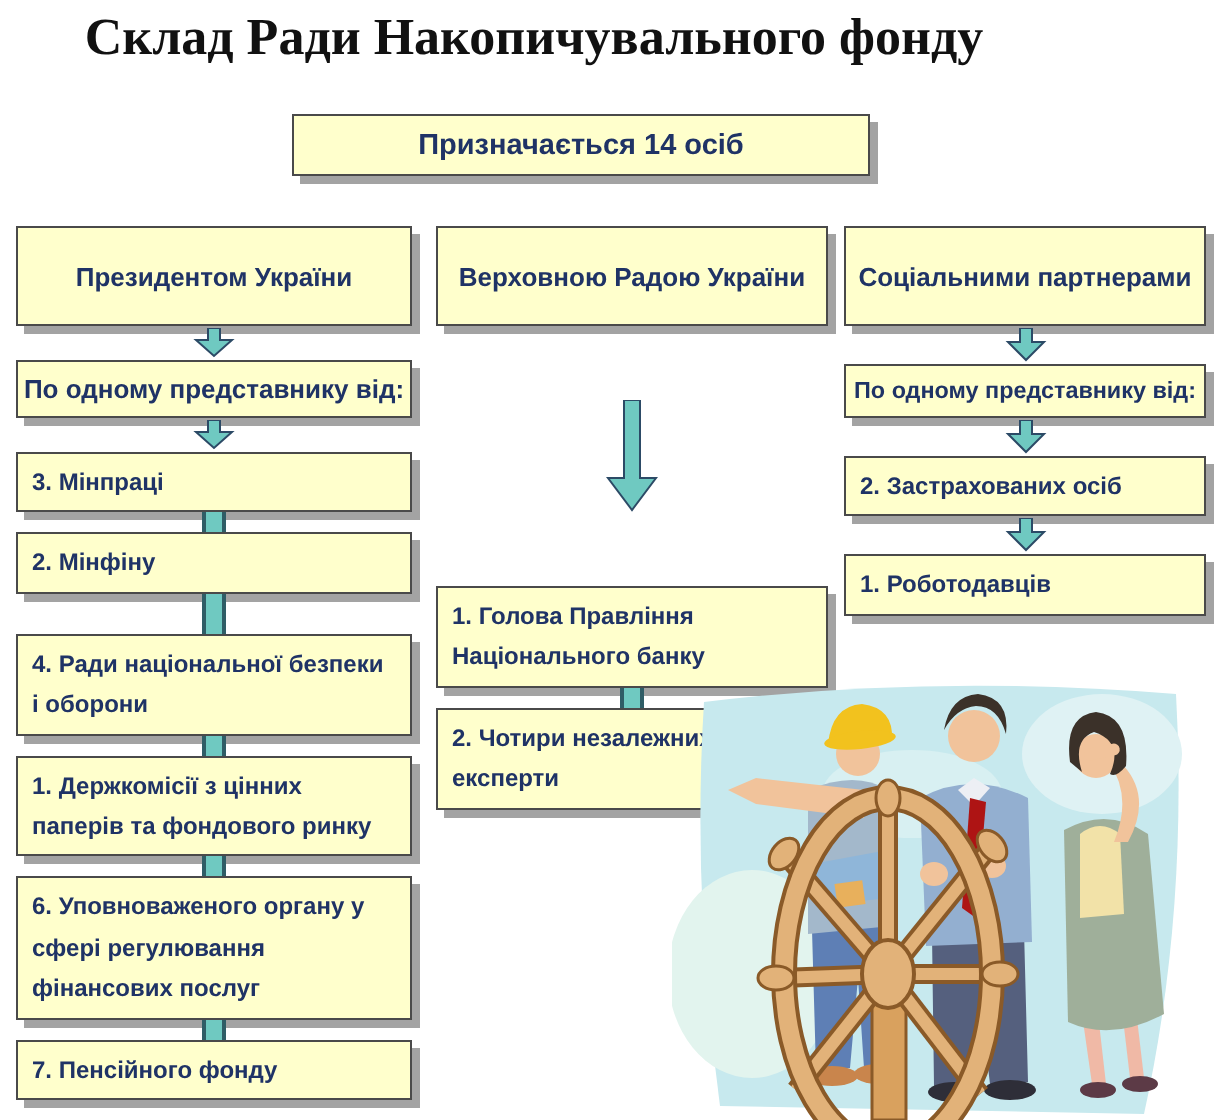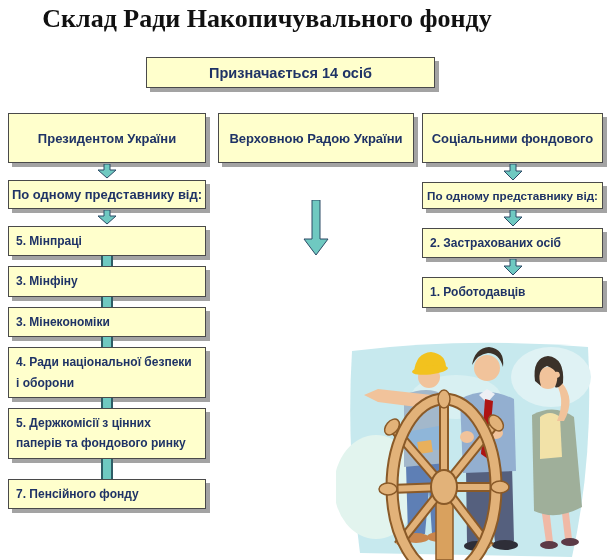--- a/index.html
+++ b/index.html
@@ -60,49 +60,54 @@
           <path d="M8 0 H14 V6 H20 L11 14 L2 6 H8 Z" fill="#6FC9C1" stroke="#2C4A66" stroke-width="1"></path>
         </svg>
     </div>
     <div class="box subheader-box">По одному представнику від:</div>
     <div class="arrow-wrap">
       <svg width="22" height="15" viewBox="0 0 22 15">
           <path d="M8 0 H14 V6 H20 L11 14 L2 6 H8 Z" fill="#6FC9C1" stroke="#2C4A66" stroke-width="1"></path>
         </svg>
     </div>
     <div class="items">
-        <div class="box item-box">5. Мінпраці</div>
-        <div class="connector-bar"></div>
-        <div class="box item-box">3. Мінфіну</div>
-        <div class="connector-bar"></div>
-        <div class="box item-box">3. Мінекономіки</div>
+        <div class="box item-box">3. Мінпраці</div>
+        <div class="connector-bar"></div>
+        <div class="box item-box">2. Мінфіну</div>
+        <div class="connector-bar"></div>
         <div class="connector-bar"></div>
         <div class="box item-box">4. Ради національної безпеки і оборони</div>
         <div class="connector-bar"></div>
-        <div class="box item-box">5. Держкомісії з цінних паперів та фондового ринку</div>
-        <div class="connector-bar"></div>
+        <div class="box item-box">1. Держкомісії з цінних паперів та фондового ринку</div>
+        <div class="connector-bar"></div>
+        <div class="box item-box">6. Уповноваженого органу у сфері регулювання фінансових послуг</div>
         <div class="connector-bar"></div>
         <div class="box item-box">7. Пенсійного фонду</div>
       </div>
   </div>
 
   <div class="column col2">
     <div class="box header-box">
       <div class="header-line1">Верховною Радою України</div>
     </div>
     <div class="arrow-wrap">
       <svg width="26" height="56" viewBox="0 0 26 56">
           <path d="M9 0 H17 V39 H25 L13 55 L1 39 H9 Z" fill="#6FC9C1" stroke="#2C4A66" stroke-width="1"></path>
         </svg>
     </div>
+    <div class="items">
+        <div class="box item-box">1. Голова Правління Національного банку</div>
+        <div class="connector-bar"></div>
+        <div class="box item-box">2. Чотири незалежних експерти</div>
+      </div>
   </div>
 
   <div class="column col3">
     <div class="box header-box">
-      <div class="header-line1">Соціальними фондового</div>
+      <div class="header-line1">Соціальними партнерами</div>
     </div>
     <div class="arrow-wrap">
       <svg width="22" height="17" viewBox="0 0 22 17">
           <path d="M8 0 H14 V7 H20 L11 16 L2 7 H8 Z" fill="#6FC9C1" stroke="#2C4A66" stroke-width="1"></path>
         </svg>
     </div>
     <div class="box subheader-box">По одному представнику від:</div>
     <div class="arrow-wrap">
       <svg width="22" height="17" viewBox="0 0 22 17">
           <path d="M8 0 H14 V7 H20 L11 16 L2 7 H8 Z" fill="#6FC9C1" stroke="#2C4A66" stroke-width="1"></path>

